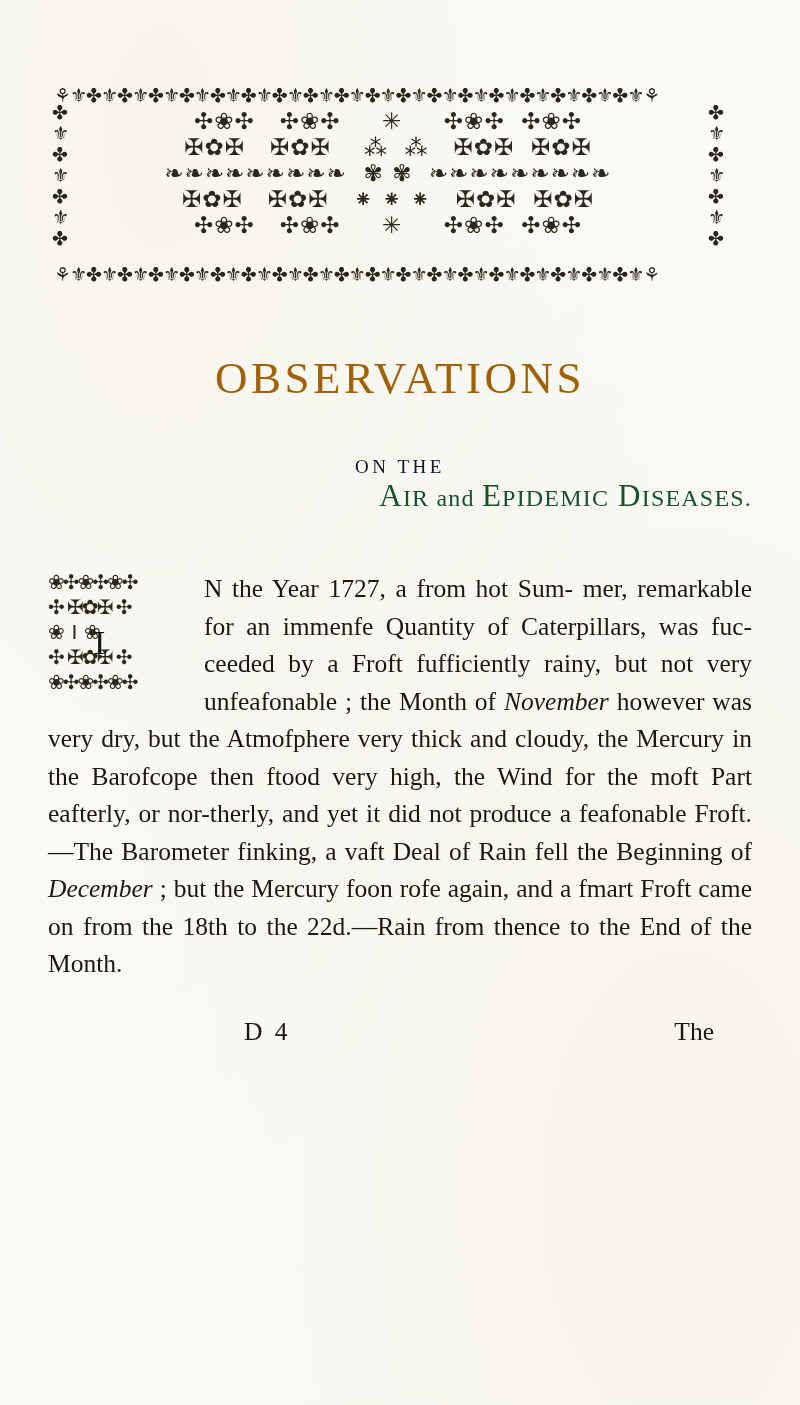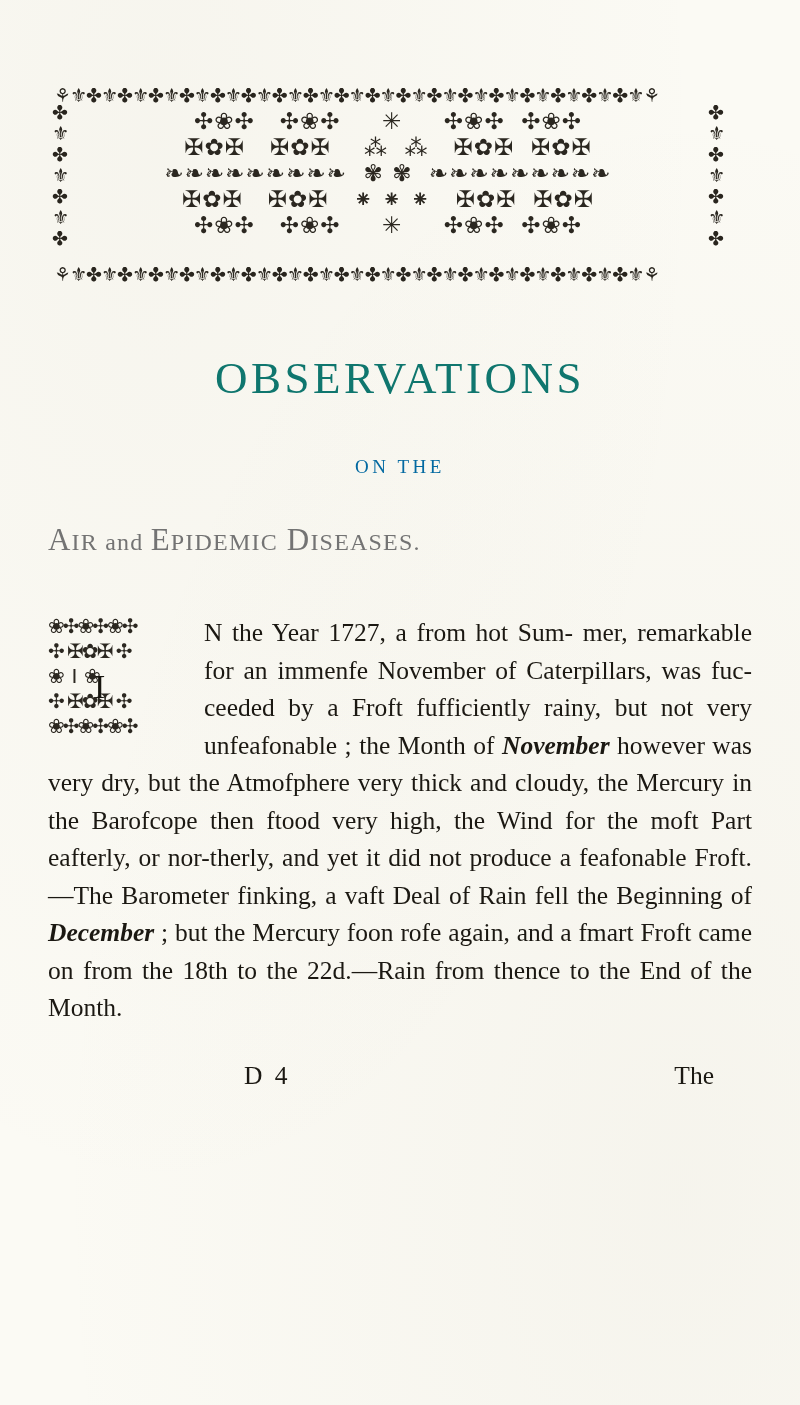--- a/index.html
+++ b/index.html
@@ -87,50 +87,49 @@
   }
 
   
   h1.doc-title {
     margin: 66px 0 0 0;
     text-align: center;
     font-family: "Liberation Serif", serif;
     font-weight: normal;
     font-size: 45px;
     letter-spacing: 3.5px;
-    color: #0f766e;
+    color: #a16207;
   }
   .on-the {
     margin-top: 52px;
     text-align: center;
     font-size: 19px;
     letter-spacing: 3.5px;
-    color: #0369a1;
+    color: #0f172a;
   }
   .subtitle {
-    margin-top: 44px;
-    text-align: left;
+    text-align: right;
     font-size: 31px;
     letter-spacing: 1.2px;
-    color: #737373;
+    color: #14532d;
   }
   .subtitle .sc { font-size: 31px; }
   .subtitle .small { font-size: 24px; }
 
   
   .body-text {
     margin-top: 56px;
     font-size: 25.5px;
     line-height: 37.5px;
     text-align: justify;
     color: #1b1812;
     position: relative;
   }
   .body-text p { margin: 0; }
-  .it { font-style: italic; font-weight: bold; }
+  .it { font-style: italic; }
 
   
   .initial-wrap {
     float: left;
     width: 150px;
     height: 132px;
     margin: 4px 6px 0 0;
     position: relative;
   }
   .initial-orn {
@@ -209,21 +208,21 @@
       <div class="initial-wrap">
         <div class="initial-orn">❀✣❀✣❀✣
 ✣ ✠✿✠ ✣
 ❀  I  ❀
 ✣ ✠✿✠ ✣
 ❀✣❀✣❀✣</div>
         <div class="initial-letter">I</div>
       </div>
       <p><span>N the Year 1727, a from hot Sum-</span>
         <span>mer, remarkable for an immenfe</span>
-        <span>November of Caterpillars, was fuc-</span>
+        <span>Quantity of Caterpillars, was fuc-</span>
         <span>ceeded by a Froft fufficiently</span>
         <span>rainy, but not very unfeafonable ; the Month of </span><span class="it">November</span><span> however was very dry, but the Atmofphere very thick and cloudy, the Mercury in the Barofcope then ftood very high, the Wind for the moft Part eafterly, or nor-therly, and yet it did not produce a feafonable Froft.—The Barometer finking, a vaft Deal of Rain fell the Beginning of </span><span class="it">December</span><span> ; but the Mercury foon rofe again, and a fmart Froft came on from the 18th to the 22d.—Rain from thence to the End of the Month.</span></p>
     </div>
 
     <div class="catchline">
       <span class="sig">D 4</span>
       <span>The</span>
     </div>
 
   </div>

